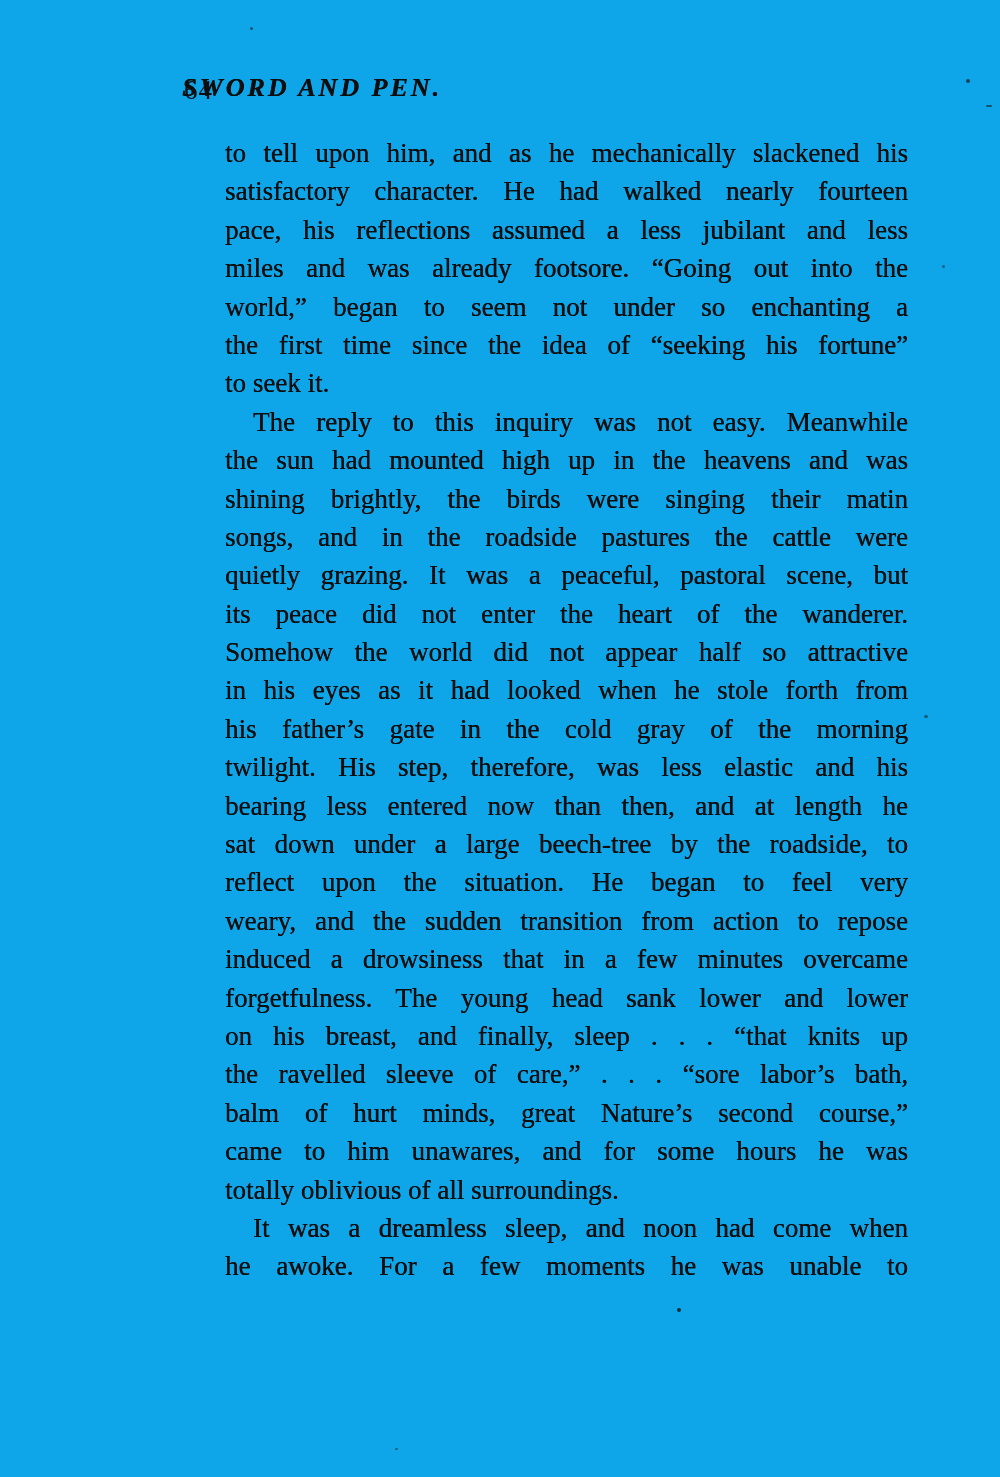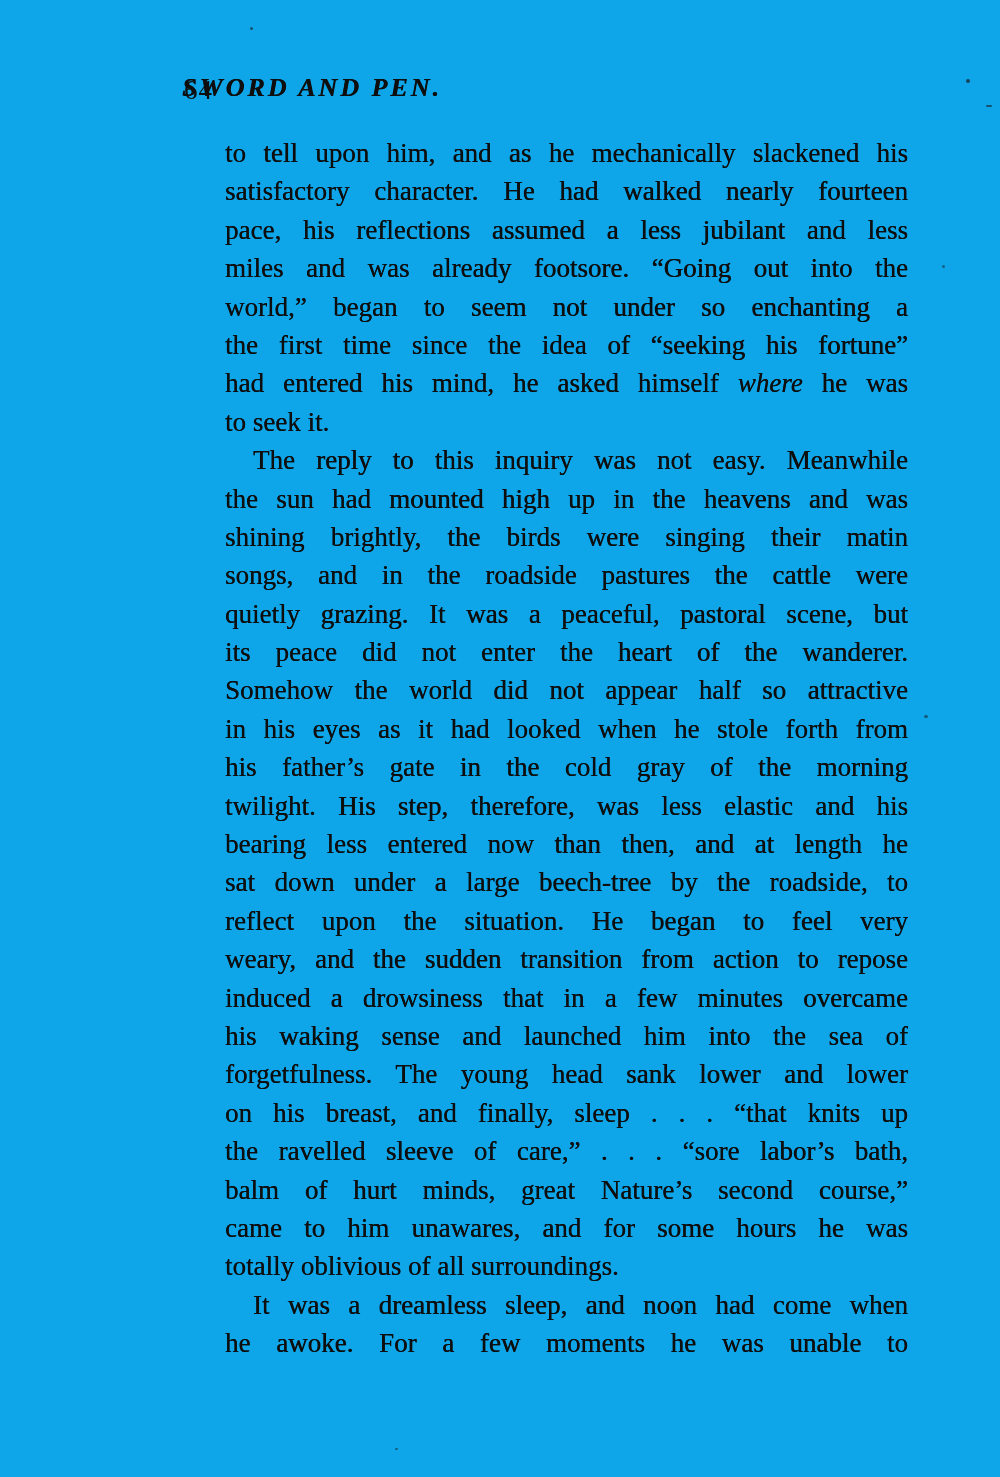--- a/index.html
+++ b/index.html
@@ -76,38 +76,36 @@
     <span class="running-title">SWORD AND PEN.</span>
   </div>
 
   <div class="body-block" id="body-lines">
       <div class="line just"><span>to tell upon him, and as he mechanically slackened his</span></div>
       <div class="line just"><span>satisfactory character.  He had walked nearly fourteen</span></div>
       <div class="line just"><span>pace, his reflections assumed a less jubilant and less</span></div>
       <div class="line just"><span>miles and was already footsore.  “Going out into the</span></div>
       <div class="line just"><span>world,” began to seem not under so enchanting a</span></div>
       <div class="line just"><span>the first time since the idea of “seeking his fortune”</span></div>
-      <div class="line just"><span>had entered his mind, he asked himself </span><span class="it">where</span><span> he was</span></div>
       <div class="line"><span>to seek it.</span></div>
       <div class="line just indent"><span>The reply to this inquiry was not easy.  Meanwhile</span></div>
       <div class="line just"><span>the sun had mounted high up in the heavens and was</span></div>
       <div class="line just"><span>shining brightly, the birds were singing their matin</span></div>
       <div class="line just"><span>songs, and in the roadside pastures the cattle were</span></div>
       <div class="line just"><span>quietly grazing.  It was a peaceful, pastoral scene, but</span></div>
       <div class="line just"><span>its peace did not enter the heart of the wanderer.</span></div>
       <div class="line just"><span>Somehow the world did not appear half so attractive</span></div>
       <div class="line just"><span>in his eyes as it had looked when he stole forth from</span></div>
       <div class="line just"><span>his father’s gate in the cold gray of the morning</span></div>
       <div class="line just"><span>twilight.  His step, therefore, was less elastic and his</span></div>
       <div class="line just"><span>bearing less entered now than then, and at length he</span></div>
       <div class="line just"><span>sat down under a large beech-tree by the roadside, to</span></div>
       <div class="line just"><span>reflect upon the situation.  He began to feel very</span></div>
       <div class="line just"><span>weary, and the sudden transition from action to repose</span></div>
       <div class="line just"><span>induced a drowsiness that in a few minutes overcame</span></div>
-      <div class="line just"><span>his waking sense and launched him into the sea of</span></div>
       <div class="line just"><span>forgetfulness.  The young head sank lower and lower</span></div>
       <div class="line just"><span>on his breast, and finally, sleep . . . “that knits up</span></div>
       <div class="line just"><span>the ravelled sleeve of care,” . . . “sore labor’s bath,</span></div>
       <div class="line just"><span>balm of hurt minds, great Nature’s second course,”</span></div>
       <div class="line just"><span>came to him unawares, and for some hours he was</span></div>
       <div class="line"><span>totally oblivious of all surroundings.</span></div>
       <div class="line just indent"><span>It was a dreamless sleep, and noon had come when</span></div>
       <div class="line just"><span>he awoke.  For a few moments he was unable to</span></div>
     </div>
 

